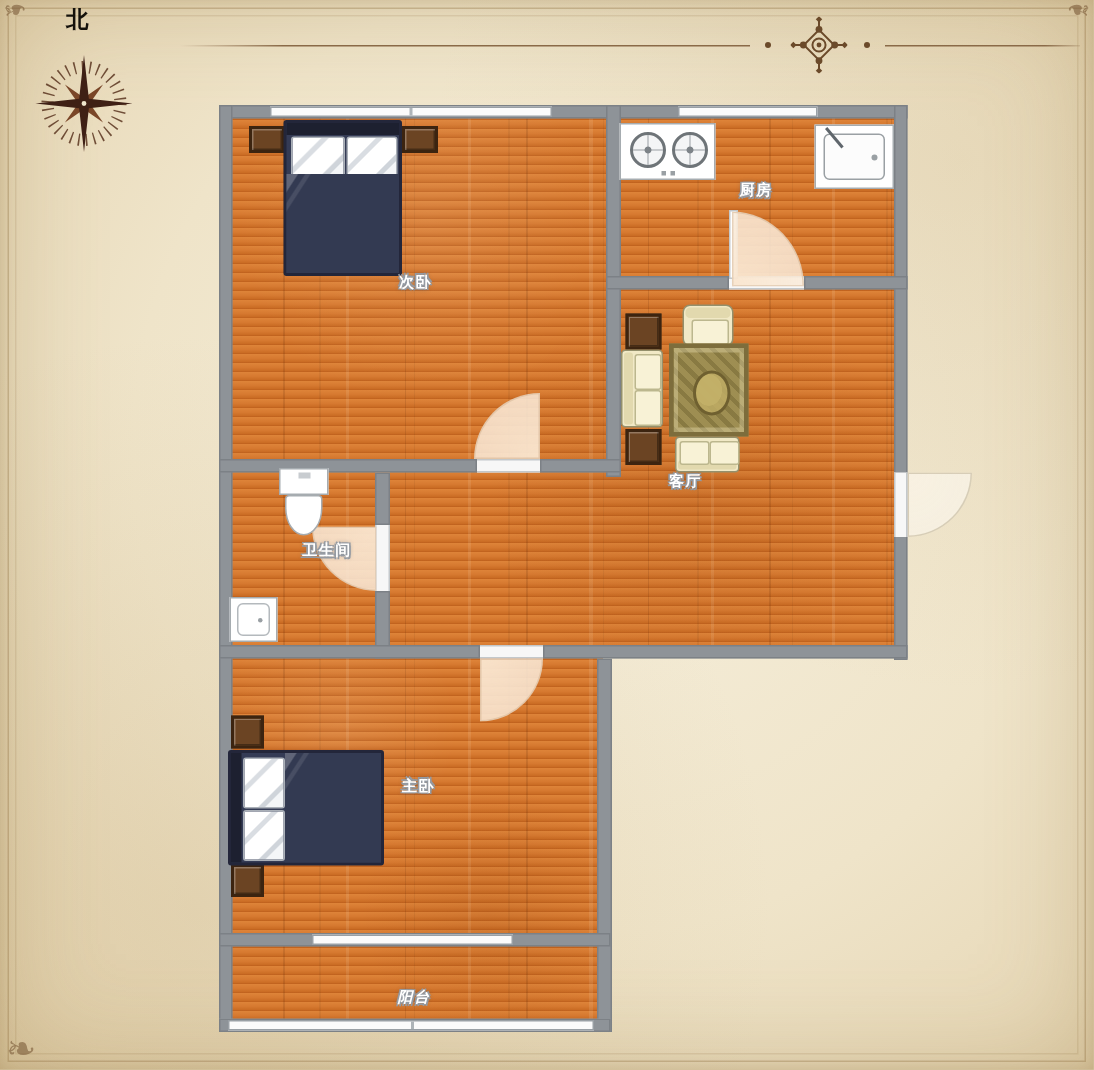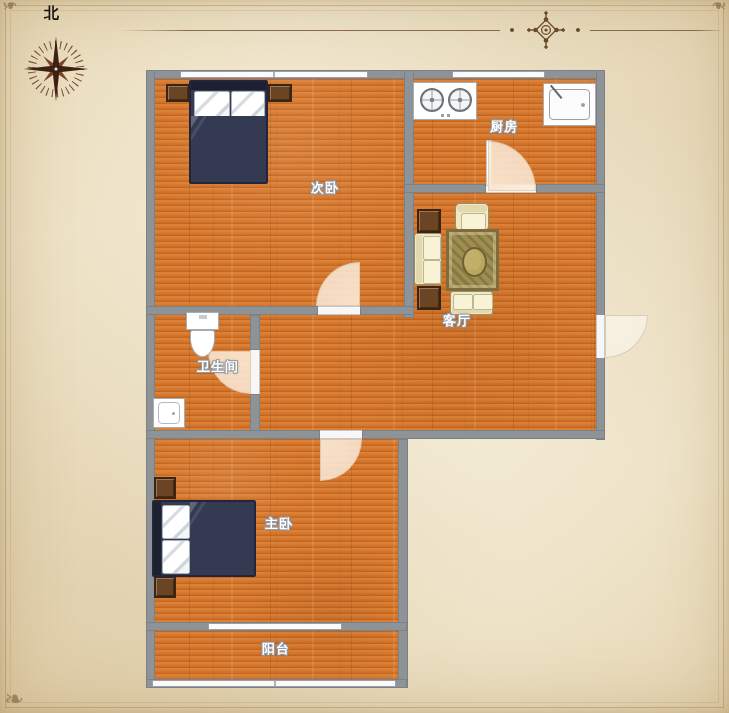--- a/index.html
+++ b/index.html
@@ -60,21 +60,21 @@
   .cushion{position:absolute;background:#f8f2d6;border:1px solid #bcb78e;border-radius:2px;}
   .rug{background:#9e8e52;border:3px solid #7d6d3c;box-sizing:border-box;
        background-image:
          radial-gradient(ellipse at center, rgba(222,203,130,.9) 0 26%, rgba(222,203,130,0) 27%),
          repeating-linear-gradient(45deg, rgba(60,50,10,.22) 0 3px, rgba(0,0,0,0) 3px 7px);
        box-shadow:inset 0 0 0 3px rgba(255,246,205,.30);}
   .rug-center{position:absolute;border:2px solid #6f6030;border-radius:50%;background:rgba(190,172,100,.85);}
 
   
   .rlabel{position:absolute;transform:translate(-50%,-50%);
-    font-size:13px;font-weight:700;letter-spacing:1px;color:#ffffff;white-space:nowrap;
+    font-size:10px;font-weight:700;letter-spacing:1px;color:#ffffff;white-space:nowrap;
     text-shadow:-1px -1px 0 #949aa2, 1px -1px 0 #949aa2, -1px 1px 0 #949aa2, 1px 1px 0 #949aa2, 0 0 3px rgba(90,95,105,.8);}
   .north{position:absolute;left:44px;top:4px;font-size:15px;font-weight:700;color:#14110b;}
 
   
   .rule{position:absolute;height:1px;background:#8a6a48;top:30px;}
   .rule-l{left:120px;width:380px;background:linear-gradient(90deg, rgba(138,106,72,0), #8a6a48 18%);}
   .rule-r{left:590px;width:130px;background:linear-gradient(90deg,#8a6a48 82%, rgba(138,106,72,.2));}
   .dot{position:absolute;width:4px;height:4px;border-radius:50%;background:#6b4a2a;top:28px;}
 </style>
 </head>
@@ -215,20 +215,20 @@
 
   <div class="abs stand" style="left:154px;top:477px;width:22px;height:22px;"></div>
   <div class="abs stand" style="left:154px;top:576px;width:22px;height:22px;"></div>
   <div class="abs bed" style="left:152px;top:500px;width:104px;height:77px;">
     <div class="headboard-v"></div>
     <div class="pillow" style="left:8px;top:3px;width:26px;height:32px;"></div>
     <div class="pillow" style="left:8px;top:38px;width:26px;height:32px;"></div>
     <div class="duvet" style="left:36px;right:0;top:0;bottom:0;"></div>
   </div>
 
-  <div class="rlabel" style="left:277px;top:188px;margin-left:48px;">次卧</div>
+  <div class="rlabel" style="left:277px;top:188px;">次卧</div>
   <div class="rlabel" style="left:504px;top:127px;">厨房</div>
   <div class="rlabel" style="left:457px;top:321px;">客厅</div>
   <div class="rlabel" style="left:218px;top:367px;">卫生间</div>
   <div class="rlabel" style="left:279px;top:524px;">主卧</div>
-  <div class="rlabel" style="left:276px;top:649px;">阳台</div>
+  <div class="rlabel" style="left:276px;top:665px;font-style:italic;">阳台</div>
 
 </div>
 
 </body></html>

